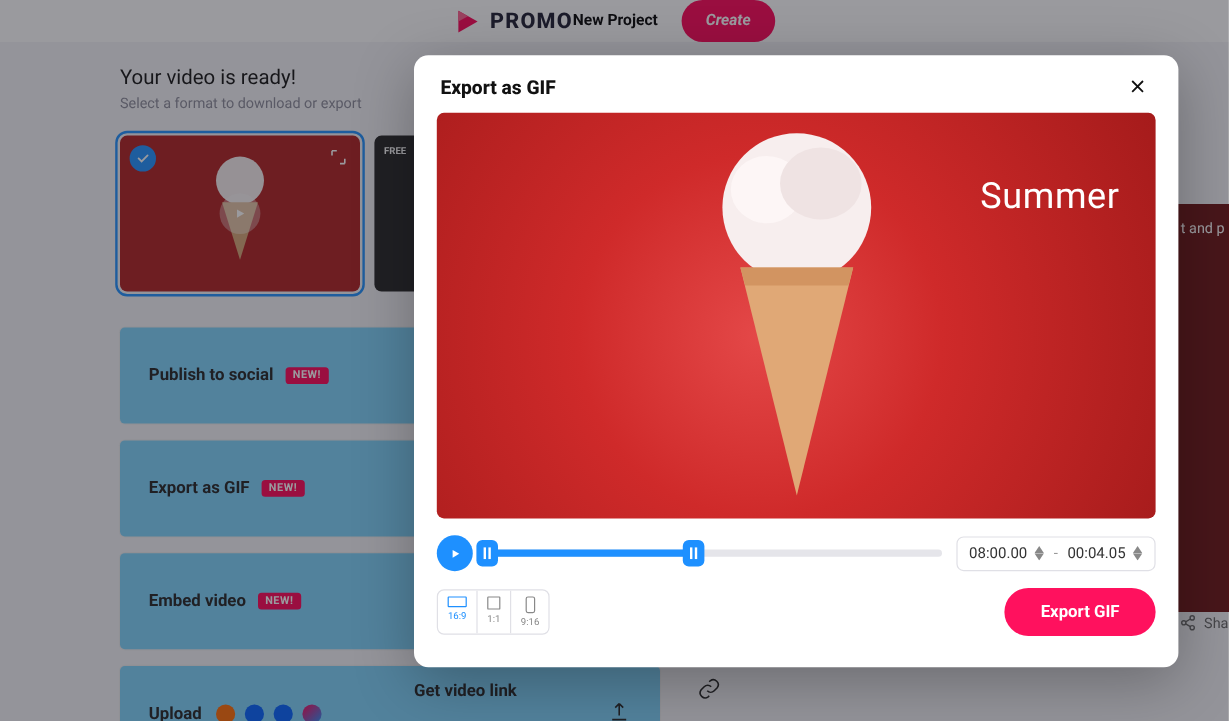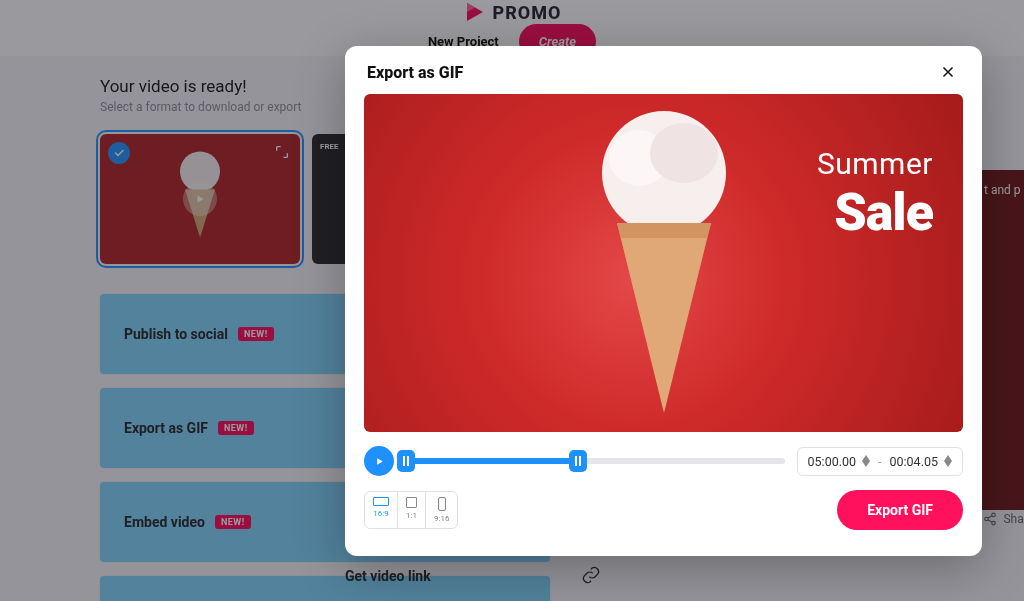--- a/index.html
+++ b/index.html
@@ -5,21 +5,21 @@
   * { box-sizing: border-box; margin: 0; padding: 0; font-family: -apple-system, BlinkMacSystemFont, "Segoe UI", Roboto, Helvetica, Arial, sans-serif; }
   html, body { width: 1024px; height: 601px; overflow: hidden; background: #fff; }
 
   
   .page {
     position: absolute; inset: 0;
     display: flex; flex-direction: column;
   }
   .topbar {
     height: 56px; display: flex; align-items: center;
-    padding: 0 16px; justify-content: flex-start; flex-direction: column;
+    padding: 0 16px; justify-content: center;
   }
   .logo { display: flex; align-items: center; gap: 6px; }
   .logo svg { width: 24px; height: 24px; }
   .logo-text { font-weight: 800; font-size: 18px; letter-spacing: 1px; color: #1a1a2e; }
   .topbar-right { display: flex; align-items: center; gap: 20px; }
   .new-project { color: #000; font-weight: 700; font-size: 13px; cursor: pointer; }
   .create-btn {
     background: #ff0055; color: #fff; border-radius: 20px;
     padding: 10px 20px; font-weight: 700; font-size: 13px; cursor: pointer; font-style: italic;
   }
@@ -339,21 +339,20 @@
 
   <div class="preview">
     <svg class="cone-lg" width="170" height="320" viewBox="0 0 170 320">
       <ellipse cx="85" cy="70" rx="62" ry="62" fill="#f7eeee"></ellipse>
       <ellipse cx="60" cy="55" rx="30" ry="28" fill="#fdf6f6"></ellipse>
       <ellipse cx="105" cy="50" rx="34" ry="30" fill="#efe3e3"></ellipse>
       <polygon points="38,120 132,120 85,310" fill="#e0a876"></polygon>
       <path d="M38 120 L132 120 L128 135 L42 135 Z" fill="#d29461"></path>
     </svg>
     <div class="txt1">Summer</div>
-    <div class="txt2">Sale</div>
   </div>
 
   <div class="controls">
     <div class="play-btn">
       <svg viewBox="0 0 24 24">
           <path d="M7 5l12 7-12 7z"></path>
         </svg>
     </div>
     <div class="range-wrap">
       <div class="track"></div>
@@ -365,21 +364,21 @@
           </svg>
       </div>
       <div class="handle h2">
         <svg viewBox="0 0 8 10">
             <rect x="1" y="0" width="2" height="10"></rect>
             <rect x="5" y="0" width="2" height="10"></rect>
           </svg>
       </div>
     </div>
     <div class="time-box">
-      <span>05:00.00</span>
+      <span>08:00.00</span>
       <span class="stepper">
         <svg viewBox="0 0 8 6">
             <path d="M0 6 L4 0 L8 6 Z" fill="#888"></path>
           </svg>
         <svg viewBox="0 0 8 6">
             <path d="M0 0 L4 6 L8 0 Z" fill="#888"></path>
           </svg>
       </span>
       <span class="sep">-</span>
       <span>00:04.05</span>

